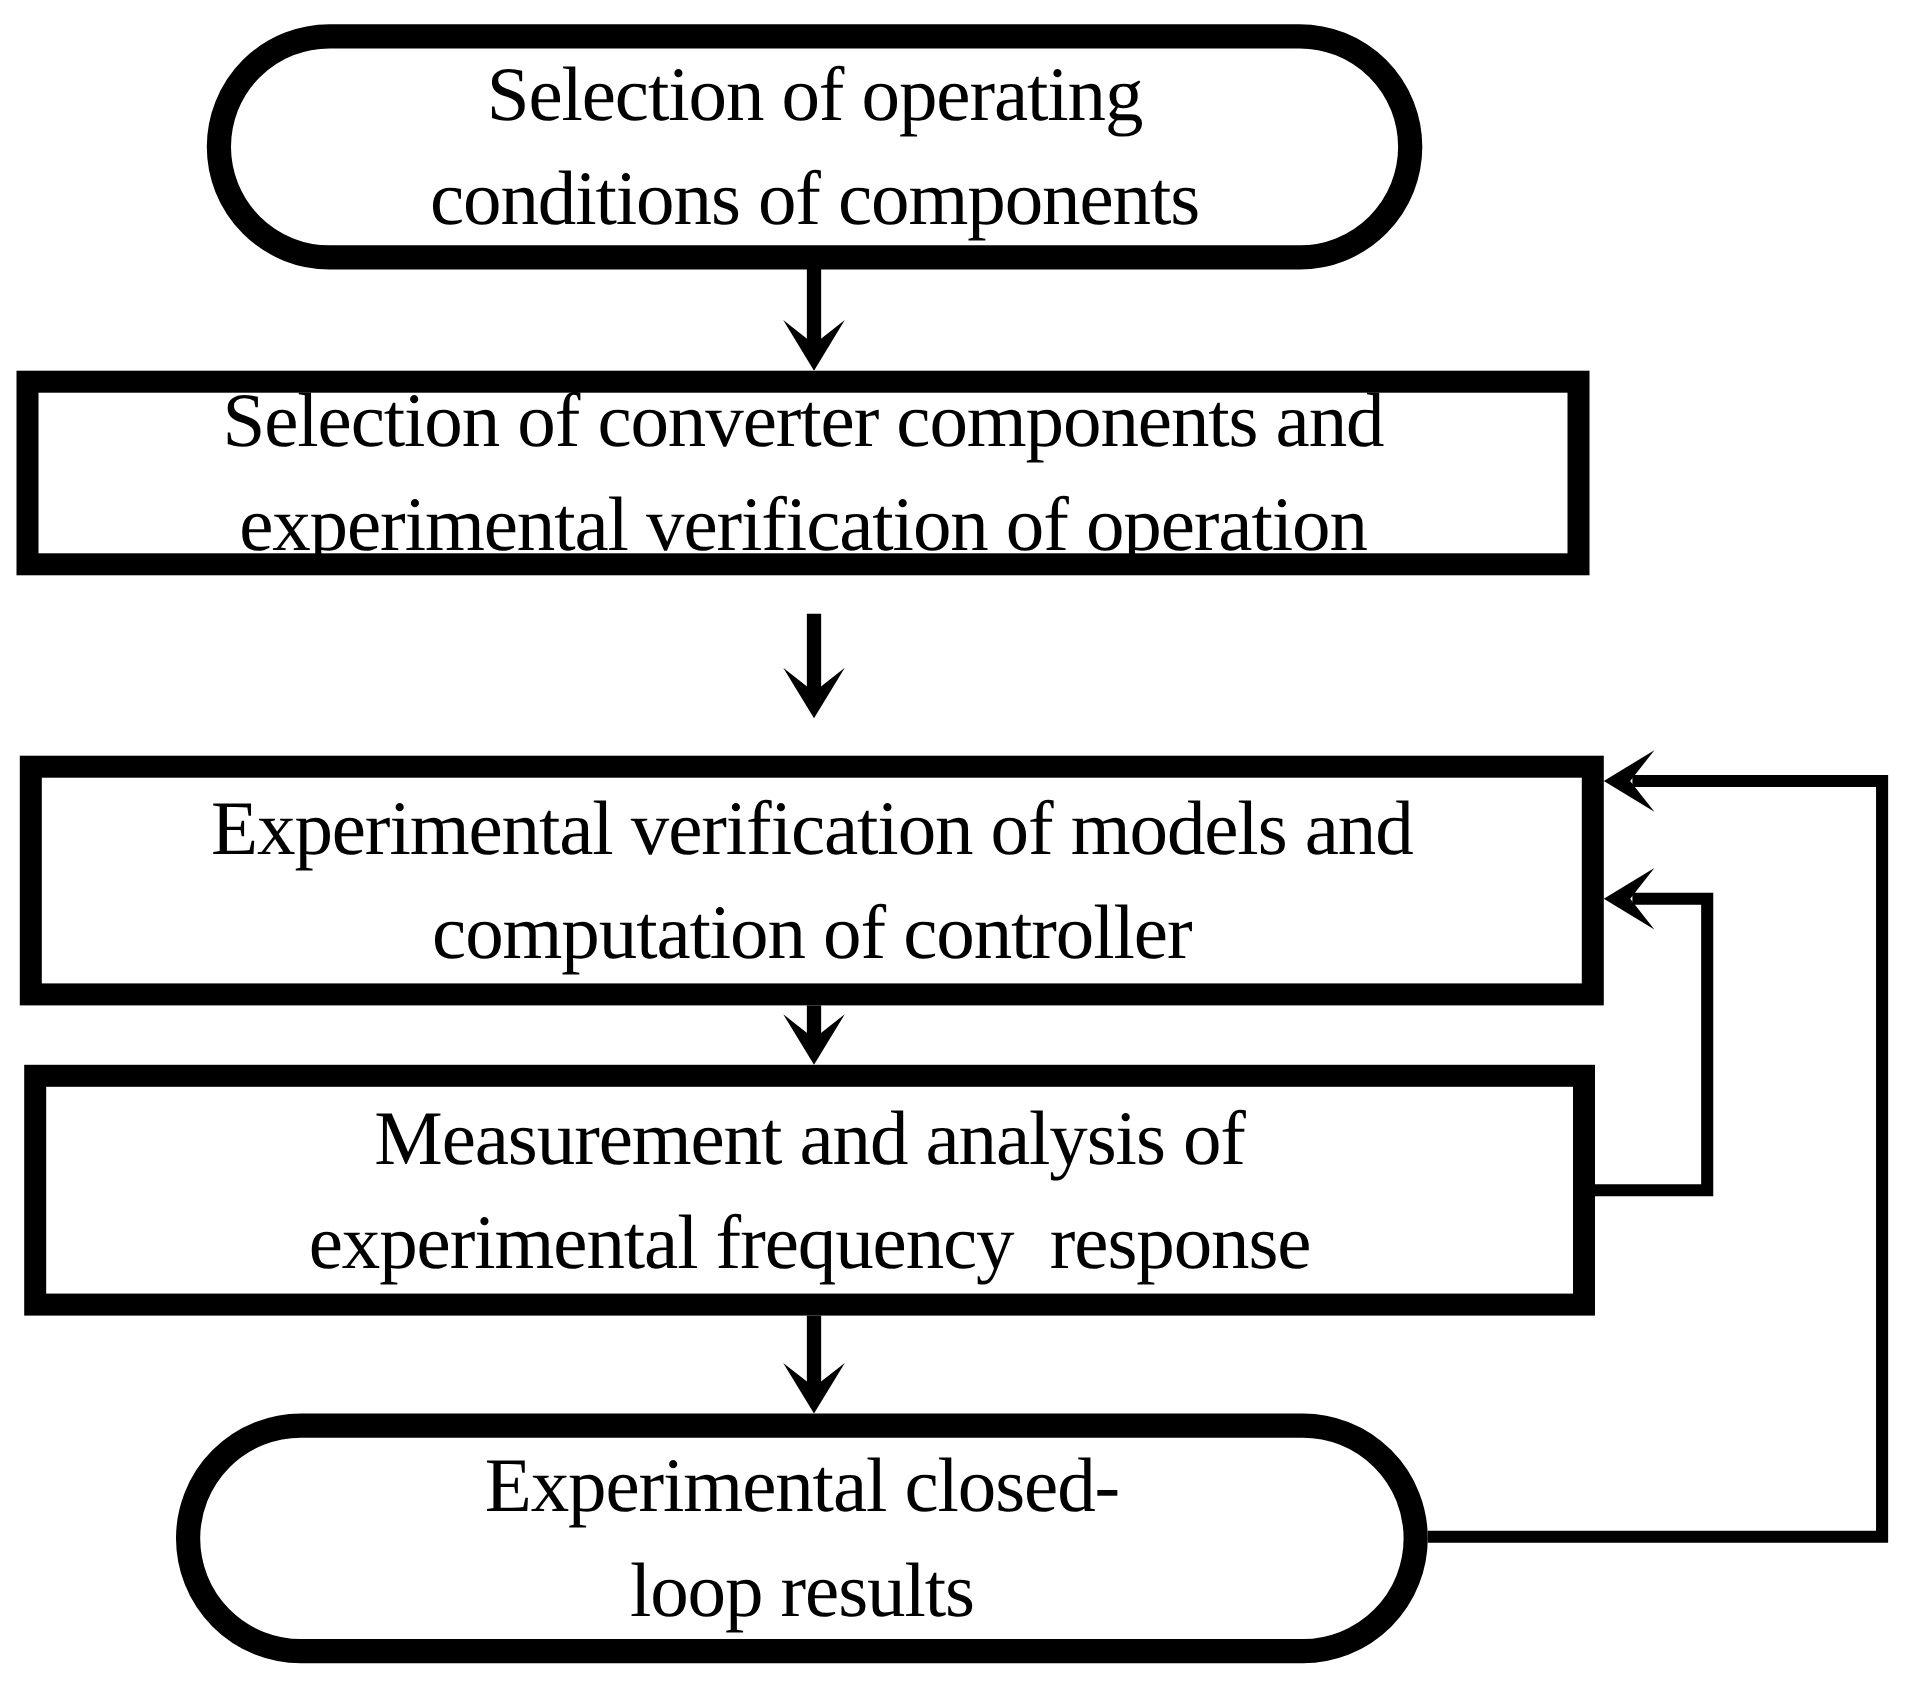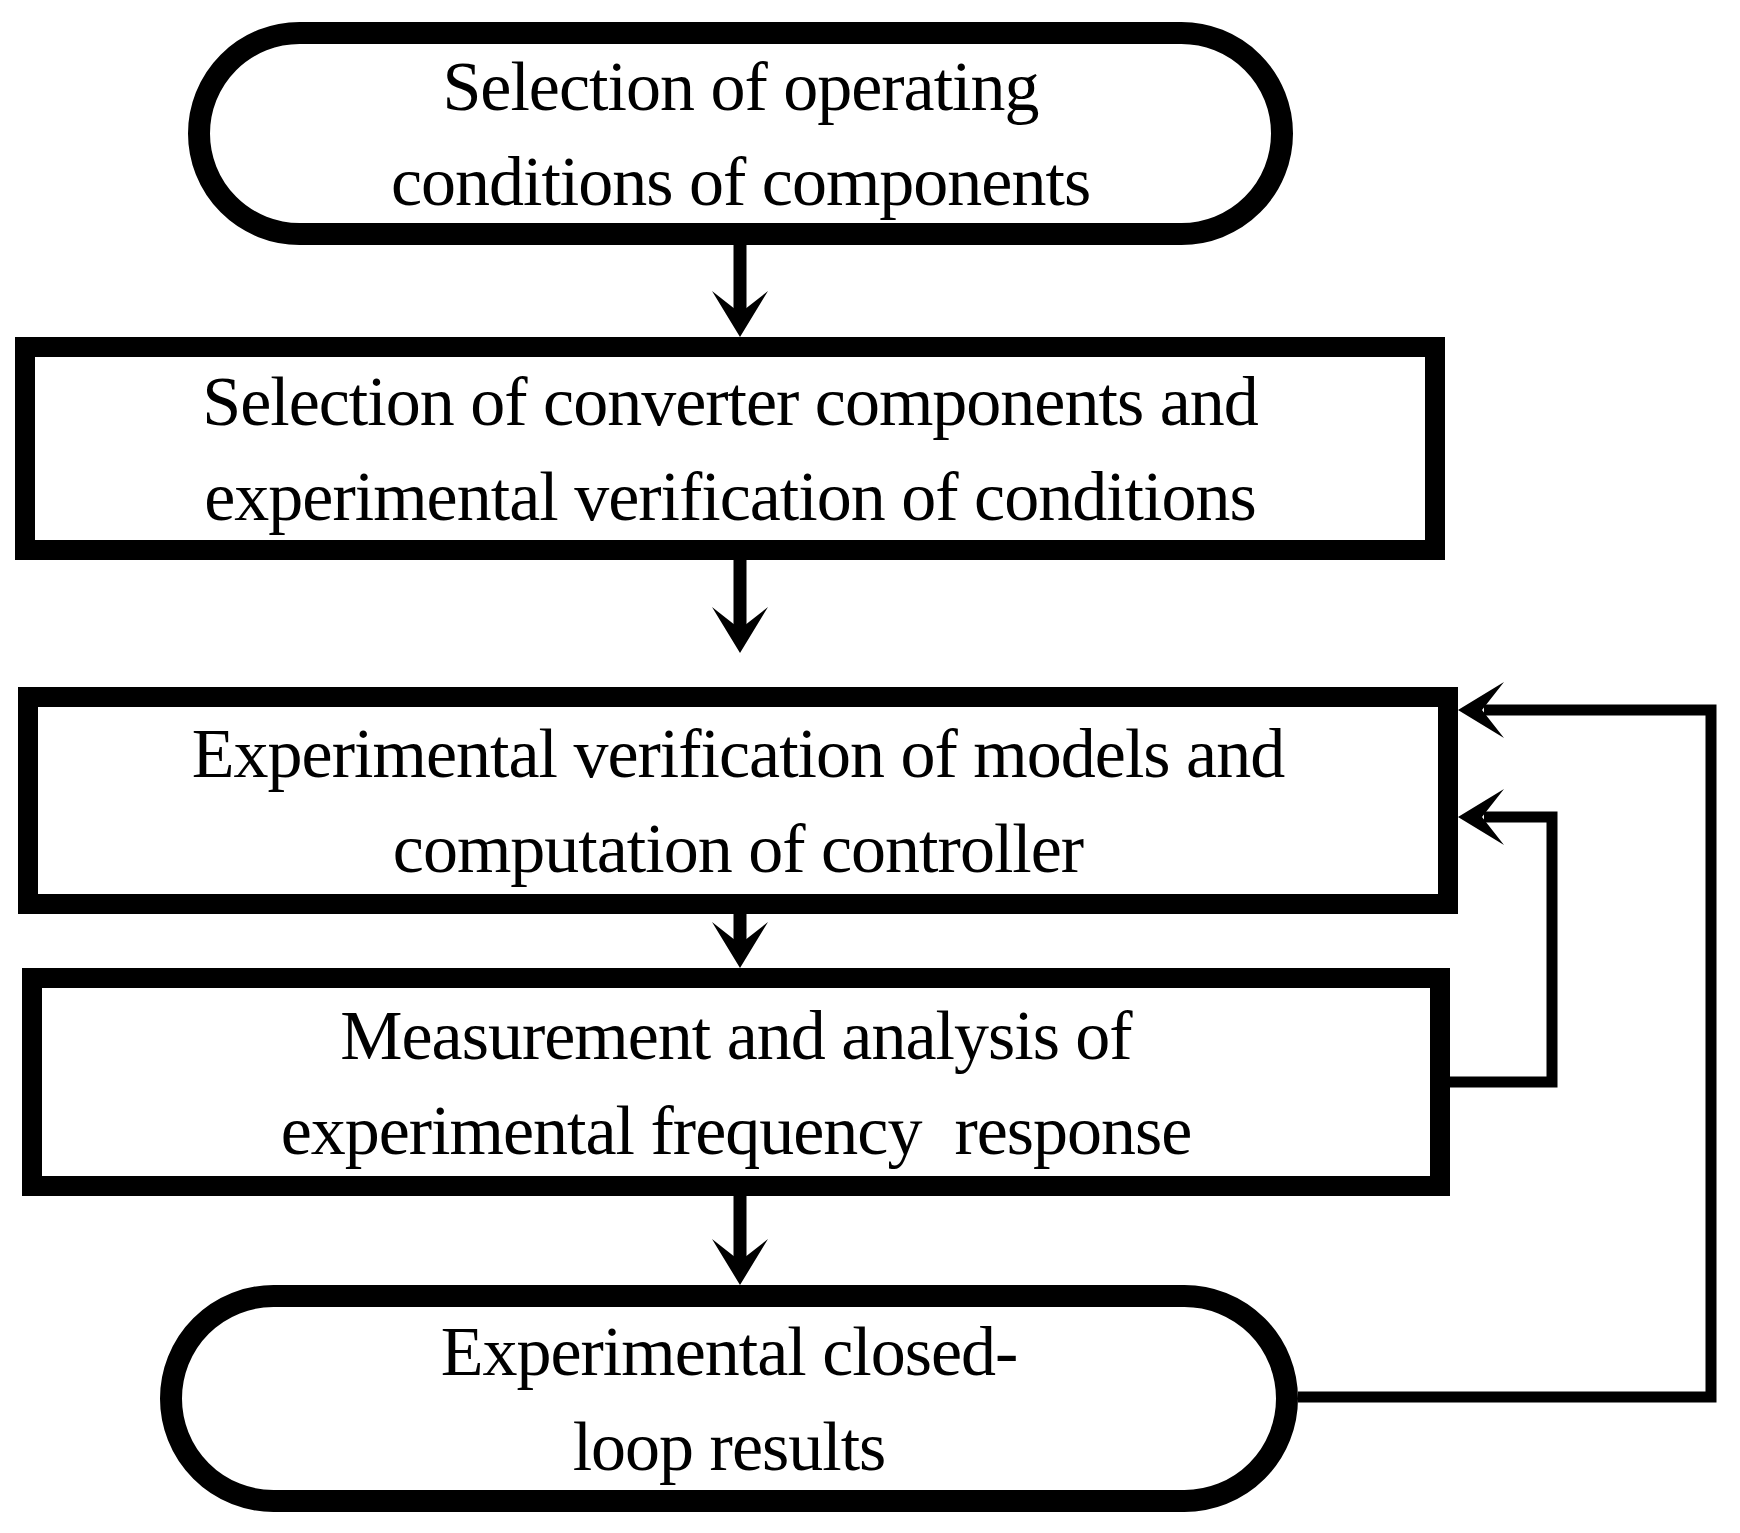--- a/index.html
+++ b/index.html
@@ -90,23 +90,23 @@
       <path class="edge-stroke edge-loop" d="M1298,1397 L1711,1397 L1711,710 L1484,710"></path>
       <path class="edge-head" d="M1504,682 L1458,710 L1504,738 L1482,710 Z"></path>
     </g>
   </svg>
 
   <div class="node stadium" style="left:188px; top:22px; width:1105px; height:223px;">
     <div class="line">Selection of operating</div>
     <div class="line">conditions of components</div>
   </div>
 
-  <div class="node" style="left:15px; top:337px; width:1430px; height:223px;">
+  <div class="node" style="left:15px; top:337px; width:1430px; height:186px;">
     <div class="line">Selection of converter components and</div>
-    <div class="line">experimental verification of conditions</div>
+    <div class="line">experimental verification of operation</div>
   </div>
 
   <div class="node" style="left:18px; top:687px; width:1440px; height:227px;">
     <div class="line">Experimental verification of models and</div>
     <div class="line">computation of controller</div>
   </div>
 
   <div class="node" style="left:22px; top:968px; width:1428px; height:228px;justify-content:space-between;">
     <div class="line">Measurement and analysis of</div>
     <div class="line">experimental frequency  response</div>

